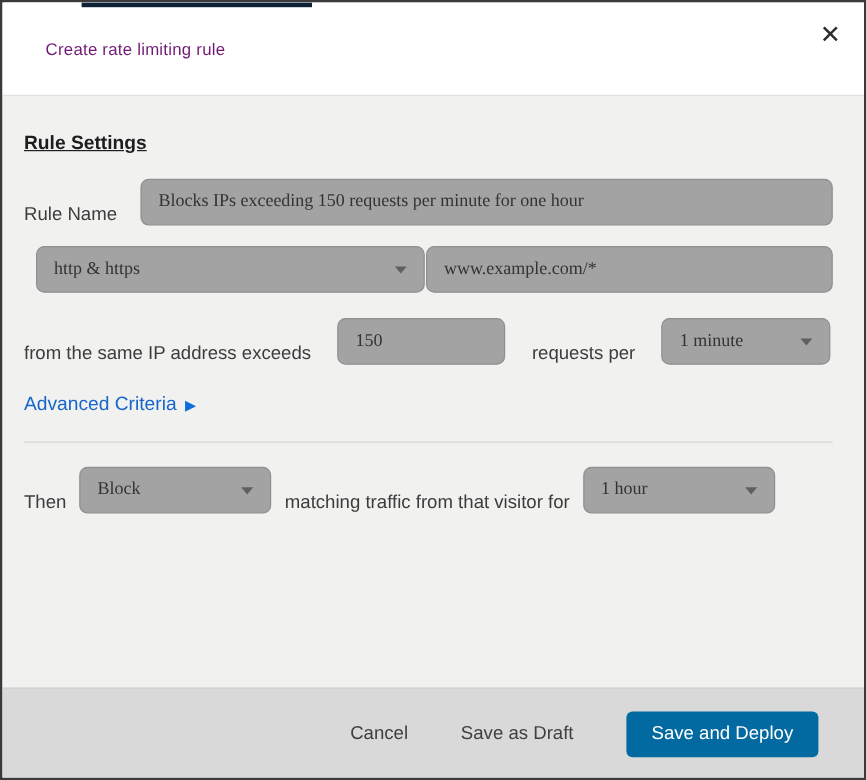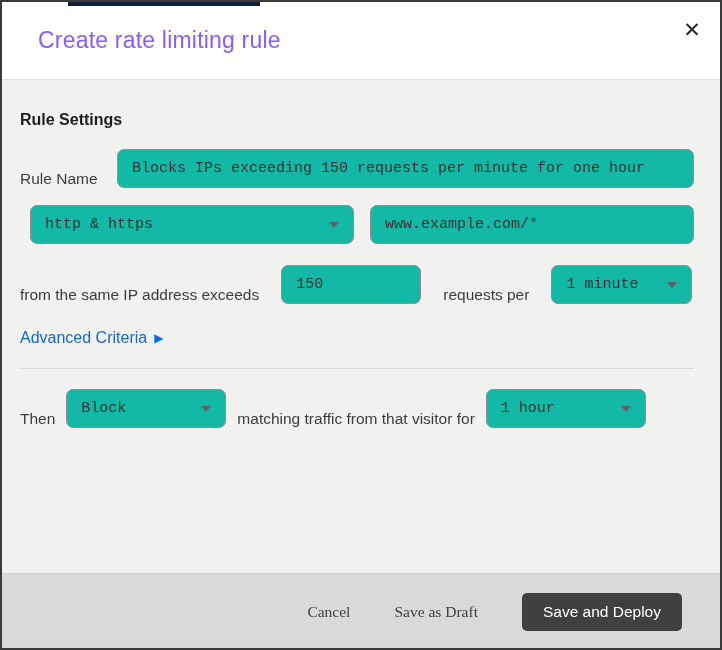--- a/index.html
+++ b/index.html
@@ -29,22 +29,22 @@
   .header {
     position: relative;
     height: 78px;
     background: #ffffff;
     border-bottom: 1px solid #e2e2e2;
     display: flex;
     align-items: center;
     padding-left: 36px;
   }
   .title {
-    font-size: 23px;
-    color: #8b5cf6;
+    font-size: 14px;
+    color: #701a75;
     font-weight: 400;
     letter-spacing: 0.2px;
   }
   .close-btn {
     position: absolute;
     top: 12px;
     right: 12px;
     width: 32px; height: 32px;
     background: none; border: none;
     font-size: 21px;
@@ -60,38 +60,39 @@
     height: 493px;
     background: #f1f1f0;
     padding: 0 26px 0 18px;
     overflow: hidden;
   }
   .section-heading {
     margin-top: 31px;
     font-size: 16px;
     font-weight: 700;
     color: #1d1d1d;
+    text-decoration: underline;
   }
   .row { display: flex; align-items: flex-end; }
   .label-col {
     width: 97px;
     flex: 0 0 97px;
     font-size: 15.5px;
     color: #3c3c3c;
   }
   .field-row { margin-top: 20px; }
 
   .text-input, .select-box {
     height: 39px;
-    background: #14b8a6;
+    background: #a3a3a3;
     border: 1px solid #8f8f8f;
     border-radius: 7px;
     font-size: 15px;
     color: #333333;
-    font-family: Liberation Mono, monospace;
+    font-family: Liberation Serif, serif;
   }
   .text-input { padding: 0 14px; outline: none; }
   .text-input::placeholder { color: #767676; }
   .flex1 { flex: 1; min-width: 0; }
 
   .select-box {
     display: flex;
     align-items: center;
     justify-content: space-between;
     padding: 0 14px;
@@ -106,21 +107,21 @@
     flex: 0 0 auto;
   }
 
   .sentence-text { font-size: 15.5px; color: #3c3c3c; white-space: nowrap; }
 
   .traffic-heading {
     margin-top: 23px;
     font-size: 15.5px;
     color: #3c3c3c;
   }
-  .url-row { margin-top: 17px; margin-left: 10px; gap: 16px; }
+  .url-row { margin-top: 17px; margin-left: 10px; gap: 1px; }
   .scheme-select { width: 324px; flex: 0 0 324px; }
 
   .rate-row { margin-top: 21px; gap: 22px; }
   .requests-input { width: 140px; flex: 0 0 140px; }
   .period-select { width: 141px; flex: 0 0 141px; }
 
   .advanced-link {
     display: inline-flex;
     align-items: center;
     margin-top: 25px;
@@ -154,27 +155,27 @@
     background: #d9d9d9;
     border-top: 1px solid #cfcfcf;
     display: flex;
     align-items: center;
     justify-content: flex-end;
     gap: 44px;
     padding-right: 38px;
   }
   .ghost-btn {
     background: none; border: none;
-    font-family: Liberation Serif, serif;
+    font-family: Liberation Sans, sans-serif;
     font-size: 15.5px;
     color: #3f3f3f;
     cursor: pointer;
   }
   .primary-btn {
-    background: #404040;
+    background: #0369a1;
     border: none;
     border-radius: 5px;
     color: #ffffff;
     font-family: "Liberation Sans", sans-serif;
     font-size: 15.5px;
     padding: 10px 21px;
     cursor: pointer;
   }
 </style>
 </head>

